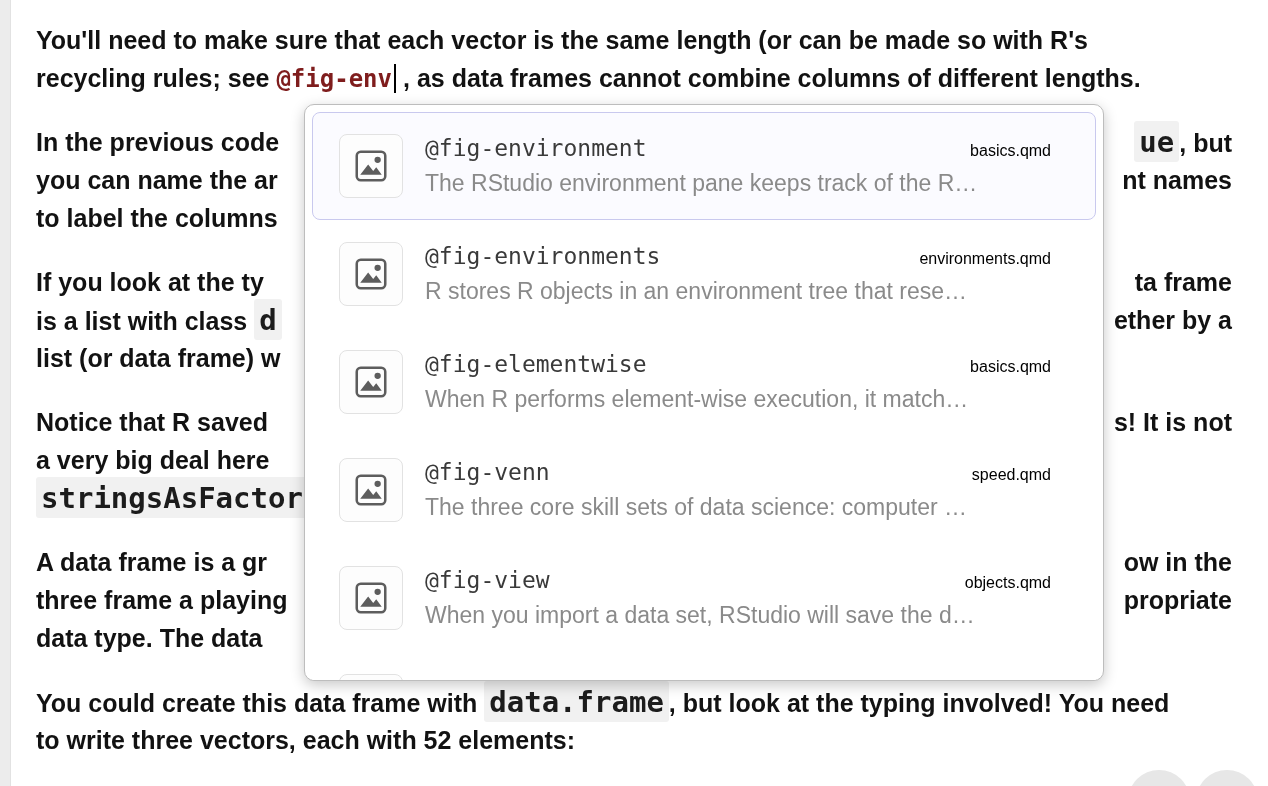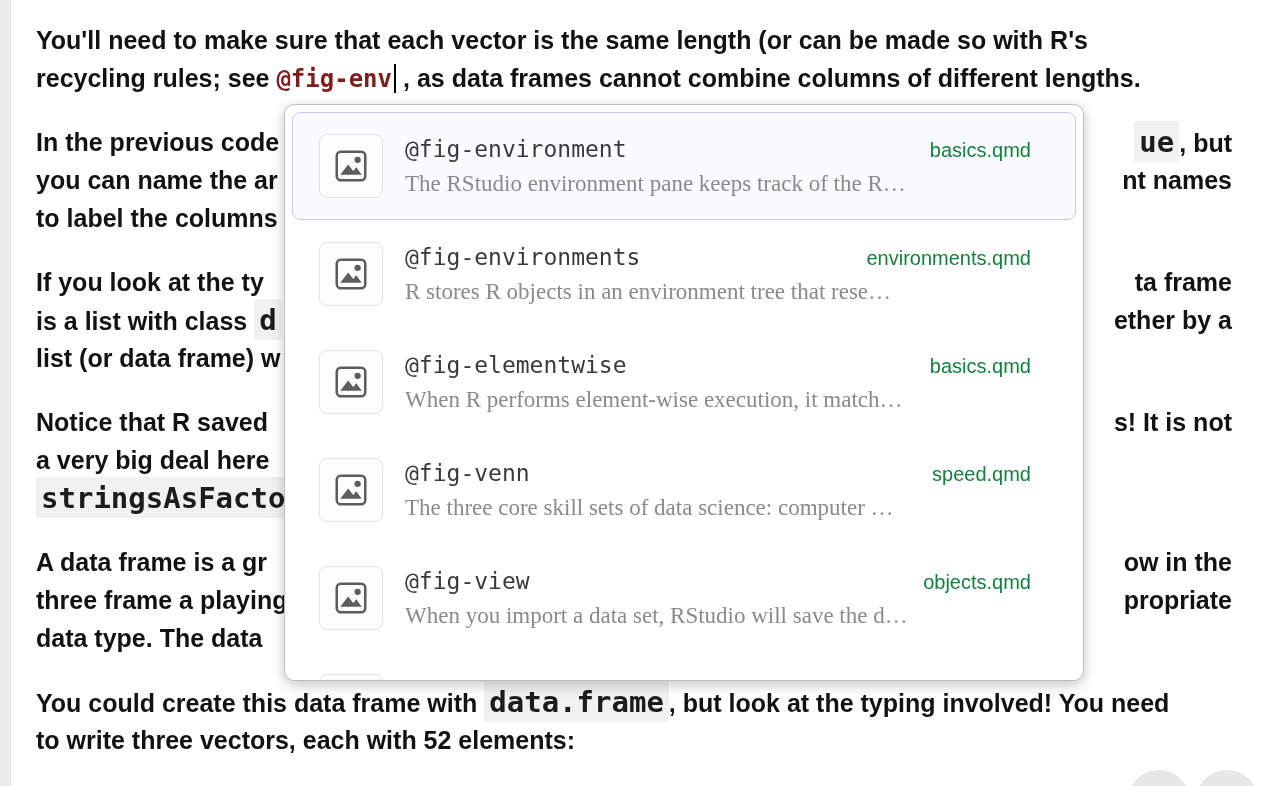--- a/index.html
+++ b/index.html
@@ -23,43 +23,43 @@
     background:#f1f1f1; padding:4px 5px 3px 5px; border-radius:3px; color:#1c1c1c;
   }
   .ref {
     font-family:"DejaVu Sans Mono", monospace; font-size:24px; color:#7f1d1d;
   }
   .cursor {
     display:inline-block; width:2px; height:29px; background:#000;
     vertical-align:-6px; margin:0 7px 0 2px;
   }
   .popup {
-    position:absolute; left:284px; top:104px; width:800px; height:577px;
+    position:absolute; left:304px; top:104px; width:800px; height:577px;
     box-sizing:border-box; background:#ffffff; border:1px solid #bdbdbd;
     border-radius:10px; box-shadow:0 4px 14px rgba(0,0,0,0.22);
     padding:7px; overflow:hidden; z-index:5;
   }
   .ac-item {
     display:flex; align-items:center; height:108px; box-sizing:border-box;
     border:1px solid transparent; border-radius:8px; padding:0 44px 0 26px;
     background:#ffffff; cursor:default;
   }
   .ac-item.selected { background:#fbfbff; border-color:#c9c9ee; }
   .ac-icon {
     width:64px; height:64px; flex:0 0 64px; margin-right:22px;
     border:1.5px solid #e2e2e2; border-radius:8px; background:#fdfdfd;
     display:flex; align-items:center; justify-content:center; box-sizing:border-box;
   }
   .ac-body { flex:1; min-width:0; }
   .ac-top { display:flex; justify-content:space-between; align-items:baseline; }
   .ac-label { font-family:"DejaVu Sans Mono", monospace; font-size:23px; color:#3a3a3a; }
-  .ac-file { font-size:20px; color:#15803d; }
+  .ac-file { font-size:16px; color:#000000; }
   .ac-desc {
     font-size:23px; color:#8a8a8a; margin-top:9px;
-    overflow:hidden; text-overflow:ellipsis; white-space:nowrap;font-family:Liberation Serif, serif;
+    overflow:hidden; text-overflow:ellipsis; white-space:nowrap;
   }
   .fab {
     position:absolute; width:62px; height:62px; border-radius:50%;
     background:#e7e7e7; top:770px; z-index:2;
   }
   .fab1 { left:1128px; }
   .fab2 { left:1196px; }
 </style>
 </head>
 <body>

